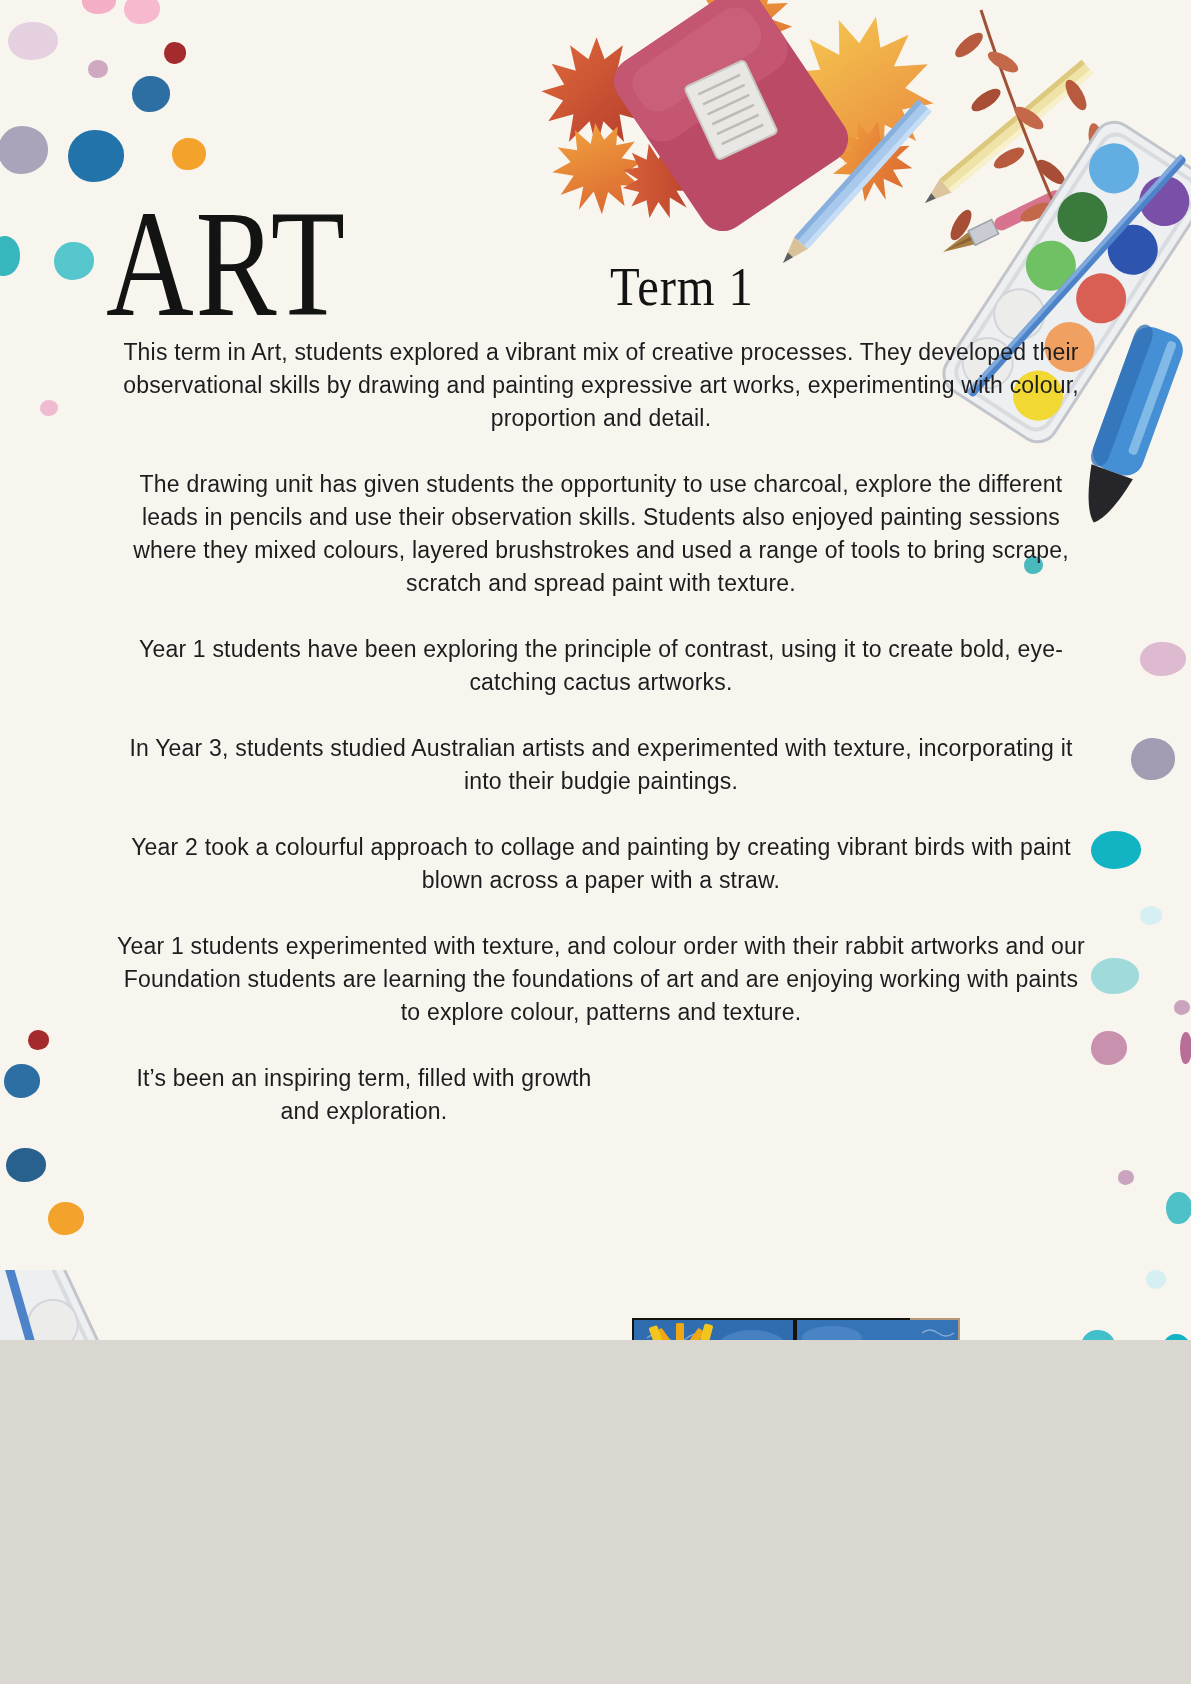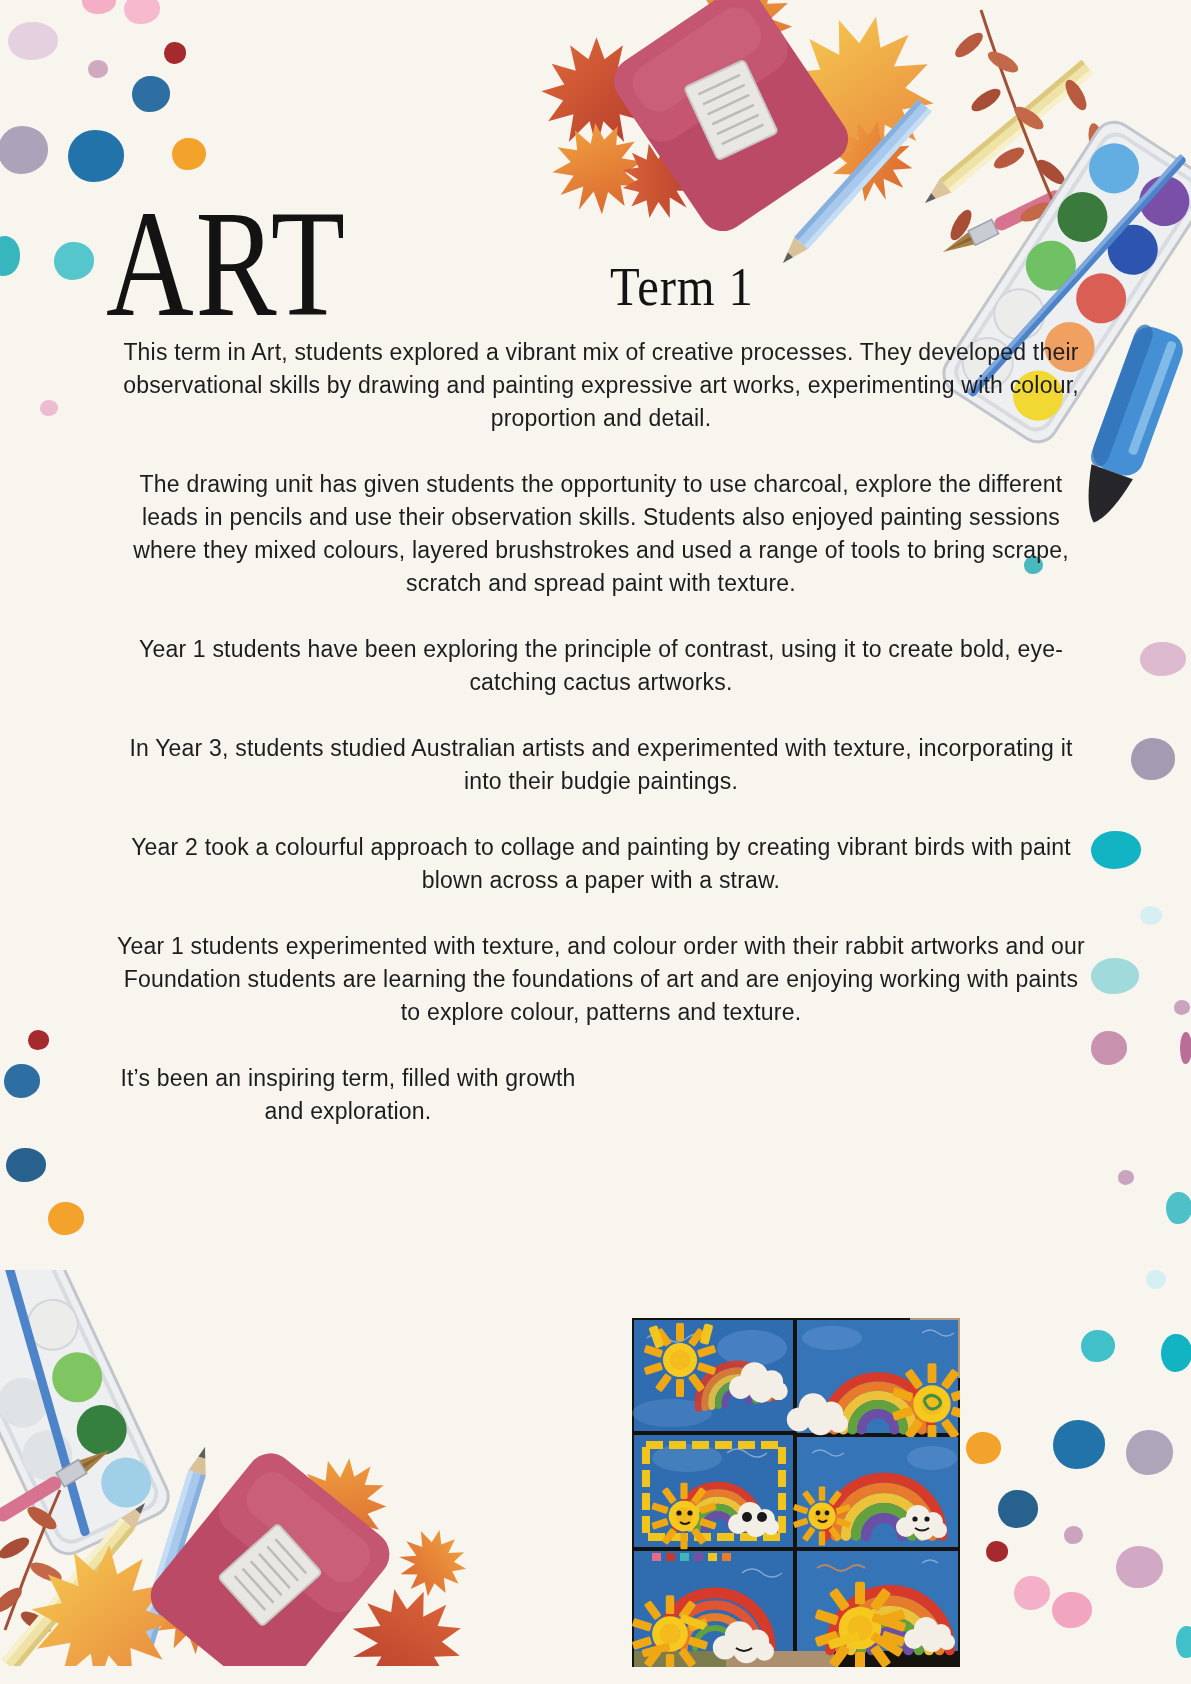--- a/index.html
+++ b/index.html
@@ -1,27 +1,27 @@
 <!DOCTYPE html>
 <html><head>
 <meta charset="utf-8">
 <style>
   html,body{margin:0;padding:0;background:#d9d7d0;}
-  .page{position:relative;width:1191px;height:1684px;margin:0 auto;background:#f7f5ee;
+  .page{position:relative;width:1191px;height:1340px;margin:0 auto;background:#f7f5ee;
         overflow:hidden;font-family:"Liberation Sans",sans-serif;}
   .title{position:absolute;left:106px;top:188px;font-family:"Liberation Serif",serif;
          font-size:152px;line-height:1;color:#131313;font-weight:500;letter-spacing:2px;
          transform:scaleX(.80);transform-origin:left top;}
   .term{position:absolute;left:610px;top:256px;font-family:"Liberation Serif",serif;
         font-size:54px;color:#131313;letter-spacing:1px;transform:scaleX(.9);
         transform-origin:left top;}
   .body-text{position:absolute;left:112px;top:336px;width:978px;font-size:23px;
              line-height:33px;color:#1d1d1f;letter-spacing:.2px;}
   .para{margin:0 0 33px;text-align:center;}
-  .para.narrow{max-width:472px;}
+  .para.narrow{max-width:472px;margin-left:16px;}
   .photo{position:absolute;left:632px;top:1318px;width:328px;height:349px;}
   .deco{position:absolute;pointer-events:none;}
   .deco.tr{right:0;top:0;}
   .deco.bl{left:0;top:1270px;}
   .dot{position:absolute;border-radius:48% 52% 55% 45%/52% 48% 50% 50%;}
 </style>
 </head>
 <body>
 
 <div class="page">

